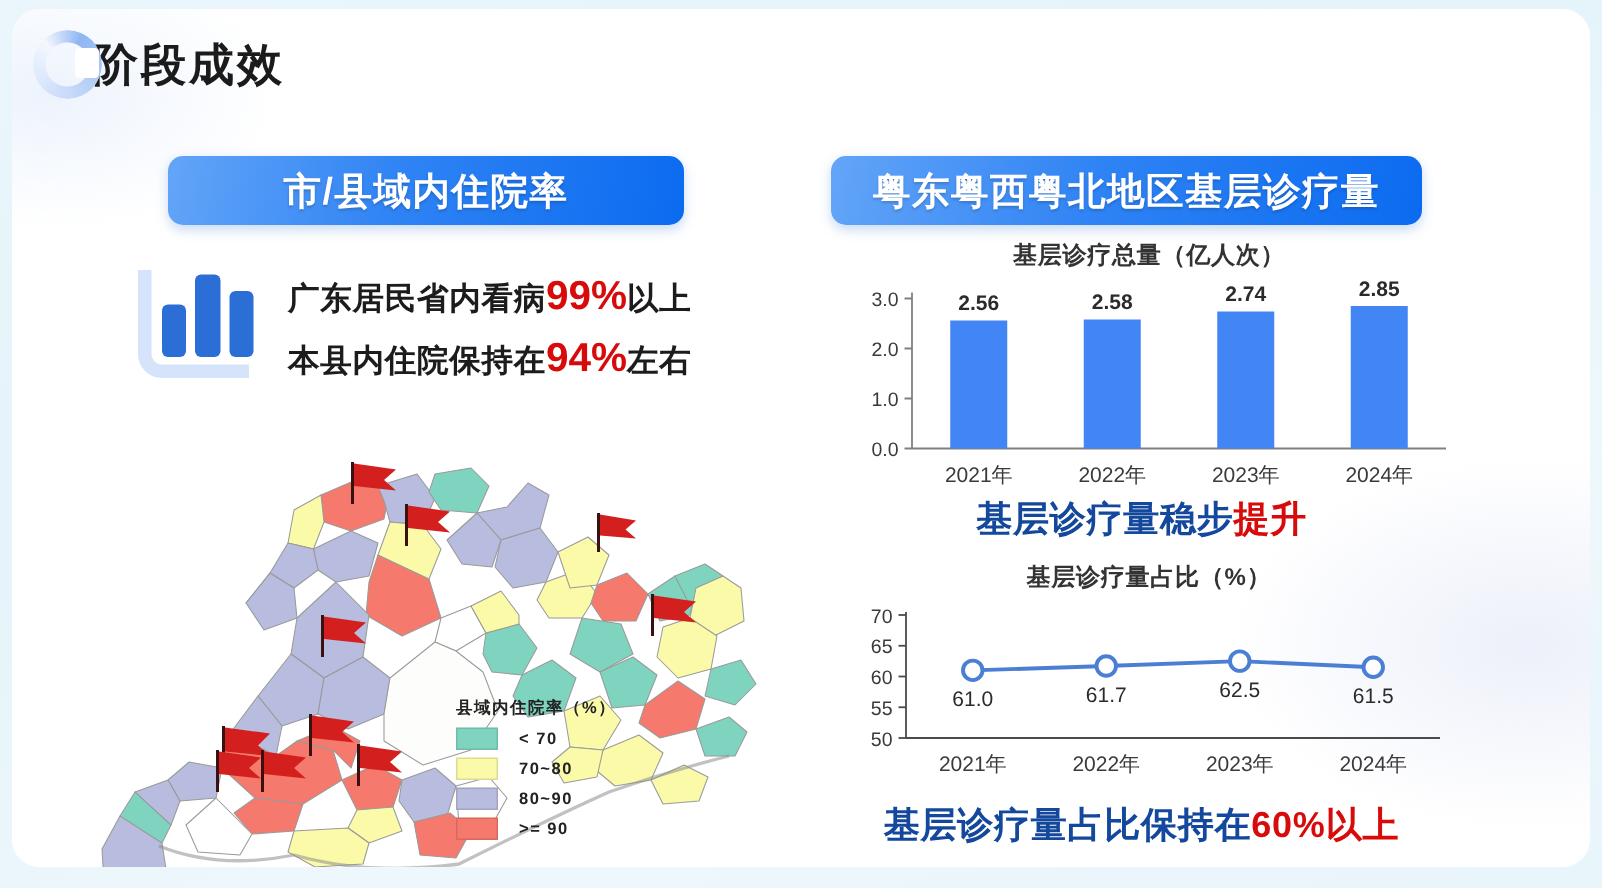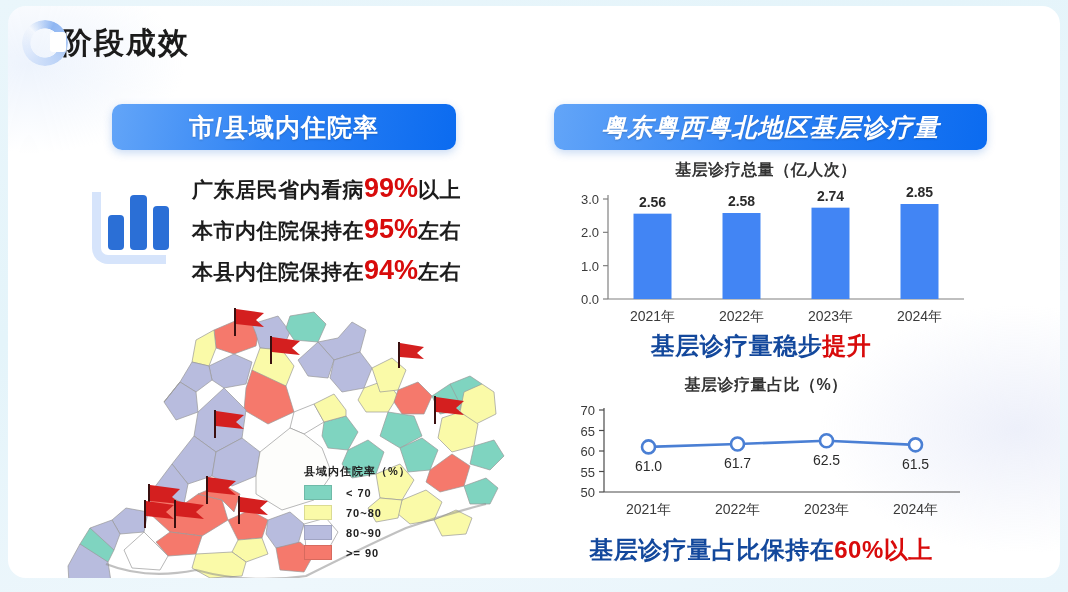--- a/index.html
+++ b/index.html
@@ -57,23 +57,22 @@
     text-shadow: 0 1px 2px rgba(0,0,0,.18);
     box-shadow: 0 3px 8px rgba(40,110,210,.25);
     z-index:3;
   }
   .banner-left {
     left:76px; top:104px; width:344px;
     background: linear-gradient(100deg,#63a5f8 0%,#2f83f4 45%,#0b6bf0 100%);
     margin-left: 36px;
   }
   .banner-right {
-    left:554px; top:104px; width:433px;
+    left:554px; top:104px; width:394px;
     background: linear-gradient(100deg,#63a5f8 0%,#2f83f4 45%,#0b6bf0 100%);
-    font-style: italic;
   }
 
   
   .stats-row { position:absolute; left:84px; top:172px; display:flex; align-items:center; gap:16px; z-index:3;}
   .chart-icon { width:92px; height:92px; position:relative; flex:0 0 auto;}
   .chart-icon .axis {
     position:absolute; left:8px; top:8px; width:74px; height:72px;
     border-left:9px solid #d6e4fb; border-bottom:9px solid #d6e4fb;
     border-bottom-left-radius:16px;
   }
@@ -129,23 +128,20 @@
 <div class="stats-row">
   <div class="chart-icon">
     <div class="axis"></div>
     <div class="bar b1"></div>
     <div class="bar b2"></div>
     <div class="bar b3"></div>
   </div>
   <div class="stats-lines">
     <div class="stat-line">
       <span>广东居民省内看病</span><span class="big">99%</span><span>以上</span>
-    </div>
-    <div class="stat-line">
-      <span>本市内住院保持在</span><span class="big">95%</span><span>左右</span>
     </div>
     <div class="stat-line">
       <span>本县内住院保持在</span><span class="big">94%</span><span>左右</span>
     </div>
   </div>
 </div>
 
 <div class="map-wrap">
   <svg viewBox="0 0 460 290" xmlns="http://www.w3.org/2000/svg">
     <g stroke="#9a9a9a" stroke-width="0.7" stroke-linejoin="round">

